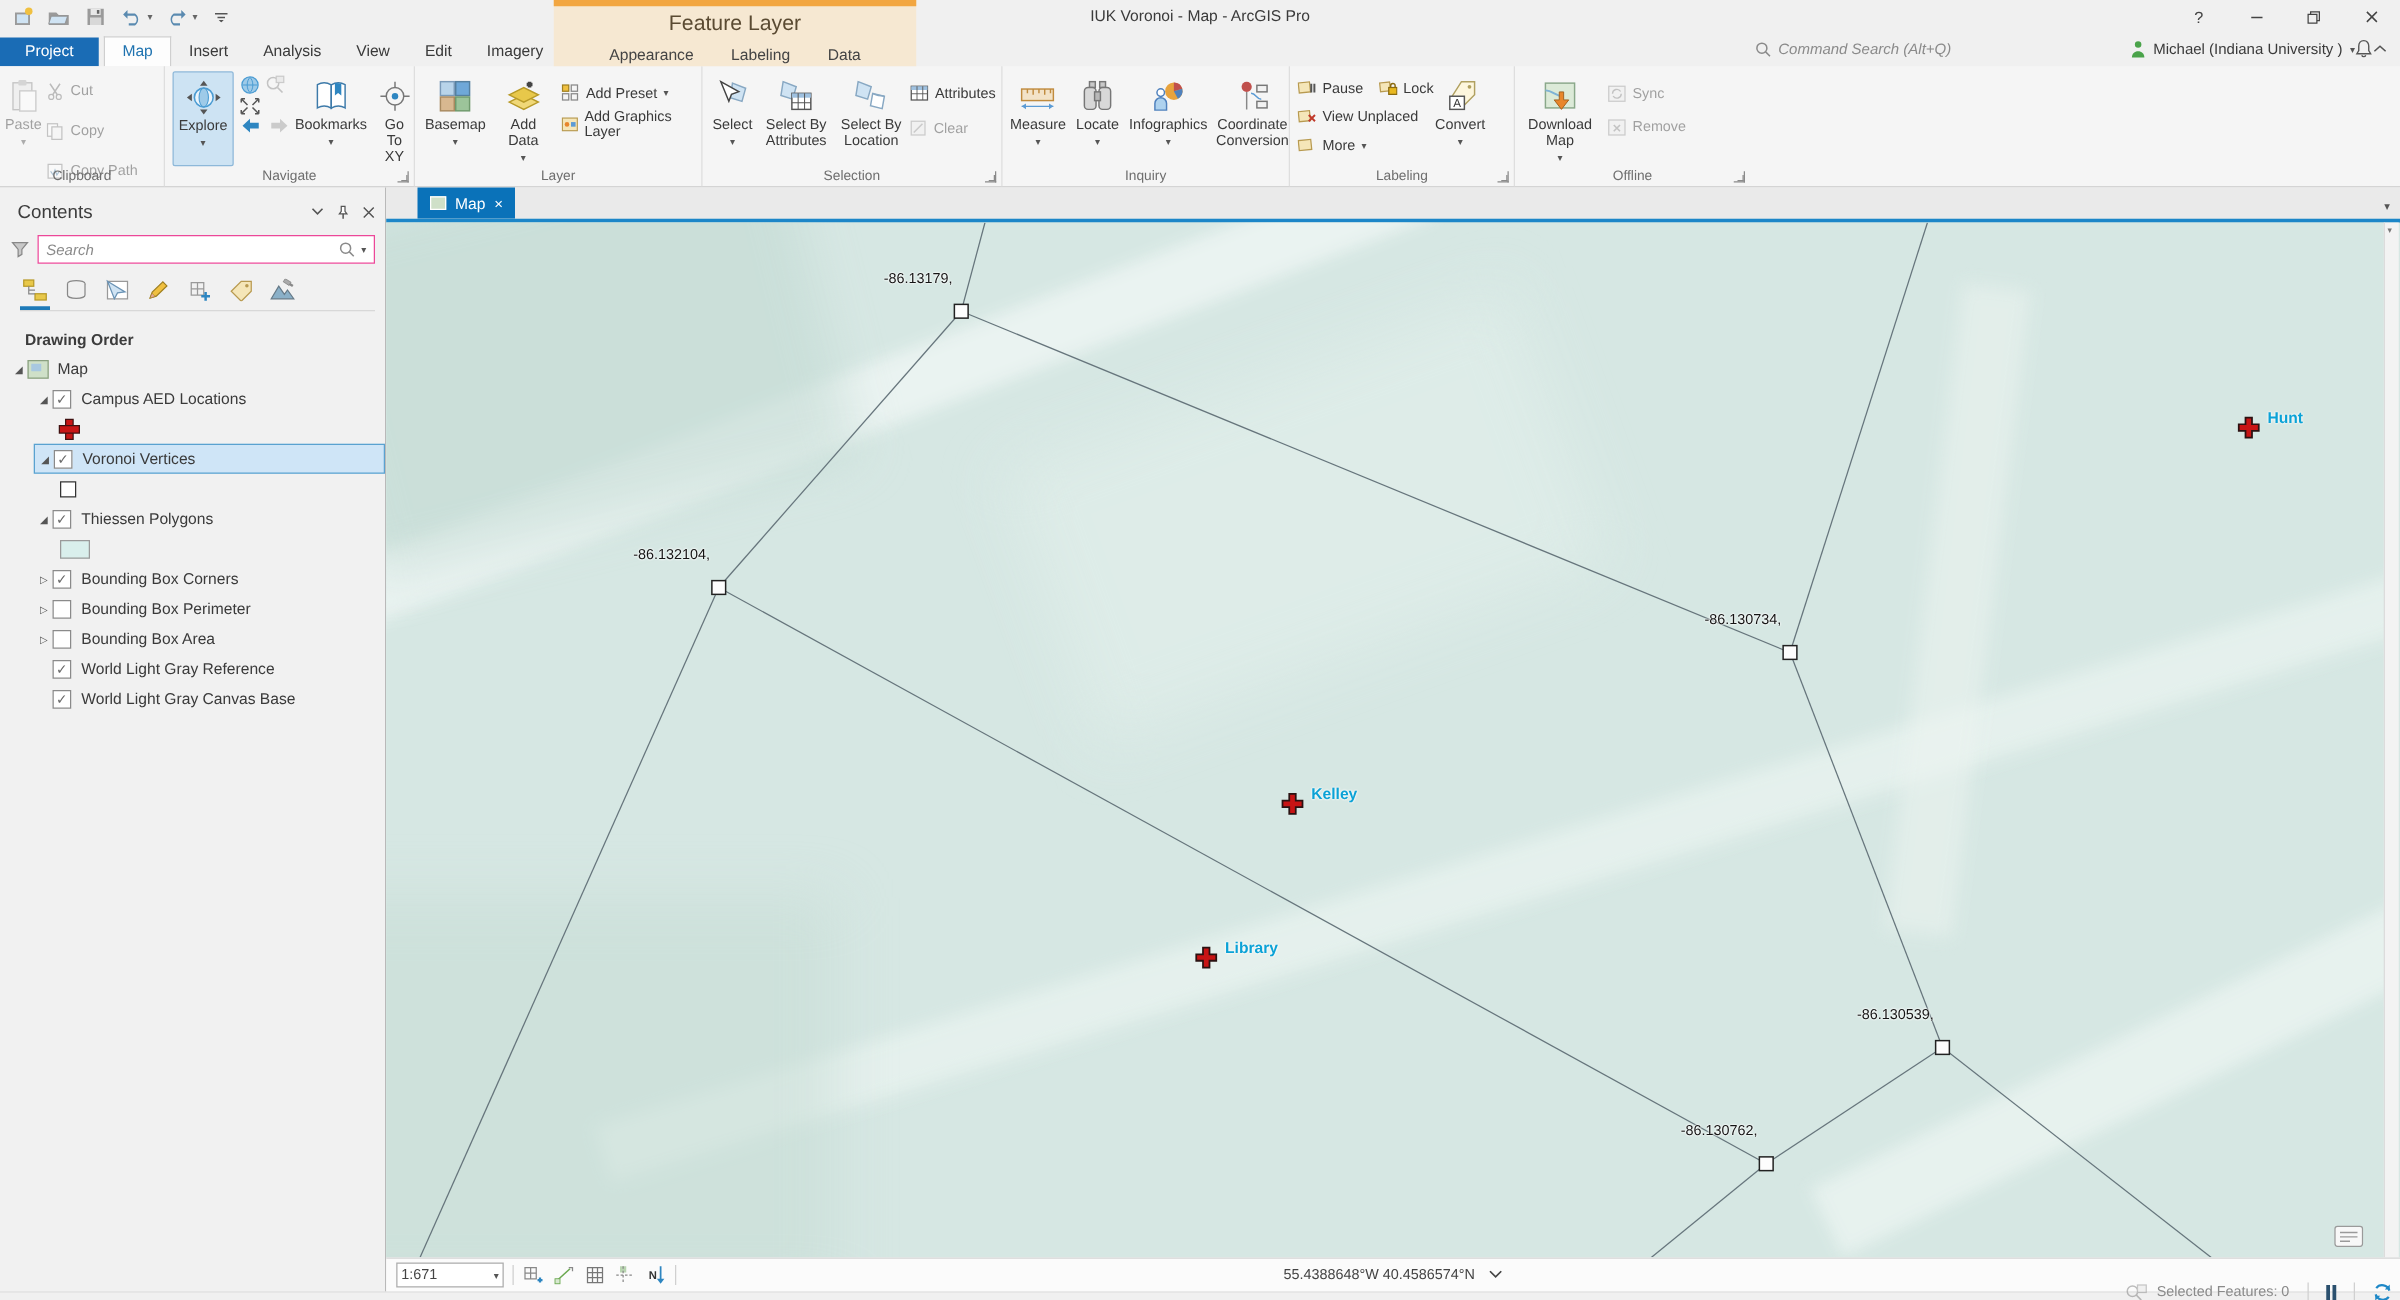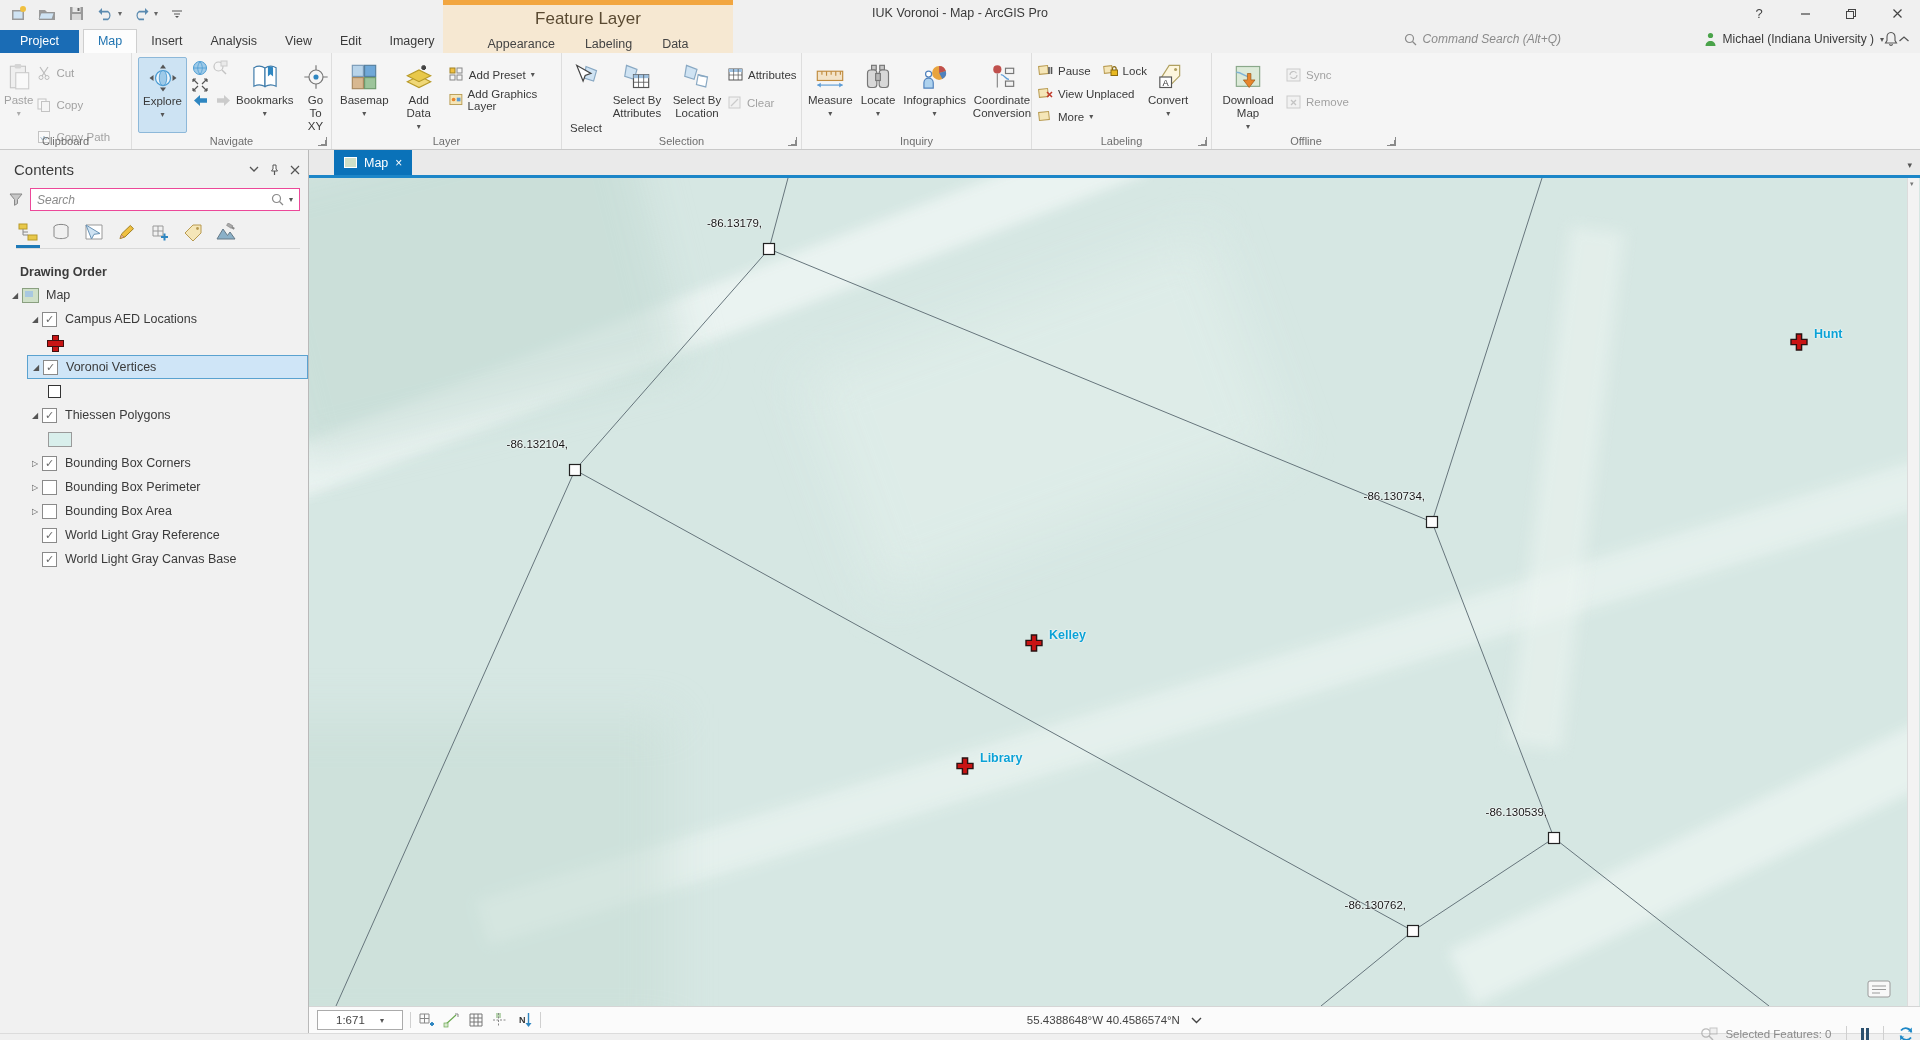--- a/index.html
+++ b/index.html
@@ -102,21 +102,21 @@
   .vlabel { position:absolute; width:160px; text-align:right; font-size:11.5px; line-height:14px; color:#141414;
     text-shadow:0 0 2px #fff, 0 0 2px #fff, 0 0 1px #fff; }
   .alabel { position:absolute; font-size:12.5px; font-weight:bold; line-height:15px;
     text-shadow:0 0 2px #fff, 0 0 2px #fff; }
   .notif-icon { position:absolute; right:16px; bottom:8px; }
 
   
   .map-status { height:27px; background:#fbfbfb; border-top:1px solid #d5d5d5; display:flex; align-items:center;
     position:relative; font-size:11.5px; color:#444; }
   .scale-box { margin-left:8px; width:86px; height:20px; background:#fff; border:1px solid #ababab;
-    display:flex; align-items:center; padding:0 18px; }
+    display:flex; align-items:center; padding:0 3px; }
   .scale-box .v { flex:1; font-size:11.5px; }
   .vsep { width:1px; height:16px; background:#d0d0d0; margin:0 7px; }
   .st-icons { display:flex; align-items:center; gap:8px; }
   .coords-center { position:absolute; left:0; right:0; text-align:center; pointer-events:none; }
   .coords-center span { pointer-events:auto; }
   .status-right { position:absolute; right:6px; display:flex; align-items:center; gap:7px; color:#8a8a8a;margin-top:28px; }
   .pause-bars { display:flex; gap:2.5px; }
   .pause-bars i { width:3px; height:12px; background:#2b506e; }
 
   .app-bottom { height:5px; background:#f0f0f0; border-top:1px solid #dcdcdc; }
@@ -392,21 +392,21 @@
             </svg>
           <span>Add Graphics Layer</span>
           </div>
       </div>
     </div>
     <div class="grp-label">Layer</div>
   </div>
 
   <div class="grp" style="width:240px;">
     <div style="display:flex;">
-      <div class="rbtn-lg" style="margin-left:4px;gap:28px;">
+      <div class="rbtn-lg" style="margin-left:4px;">
         <span class="ic">
           <svg width="28" height="28" viewBox="0 0 24 24">
               <path d="M12 3l9 3.5-2.5 9-8-2.5z" fill="#cfe3f3" stroke="#88a8c3"></path>
               <path d="M4 2l5.5 13.5 1.8-4.8 5-1.8z" fill="#fff" stroke="#444"></path>
             </svg>
           </span>
         <span>Select</span>
         <span class="drop8">▾</span>
       </div>
       <div class="rbtn-lg" style="width:62px;text-align:center;">

